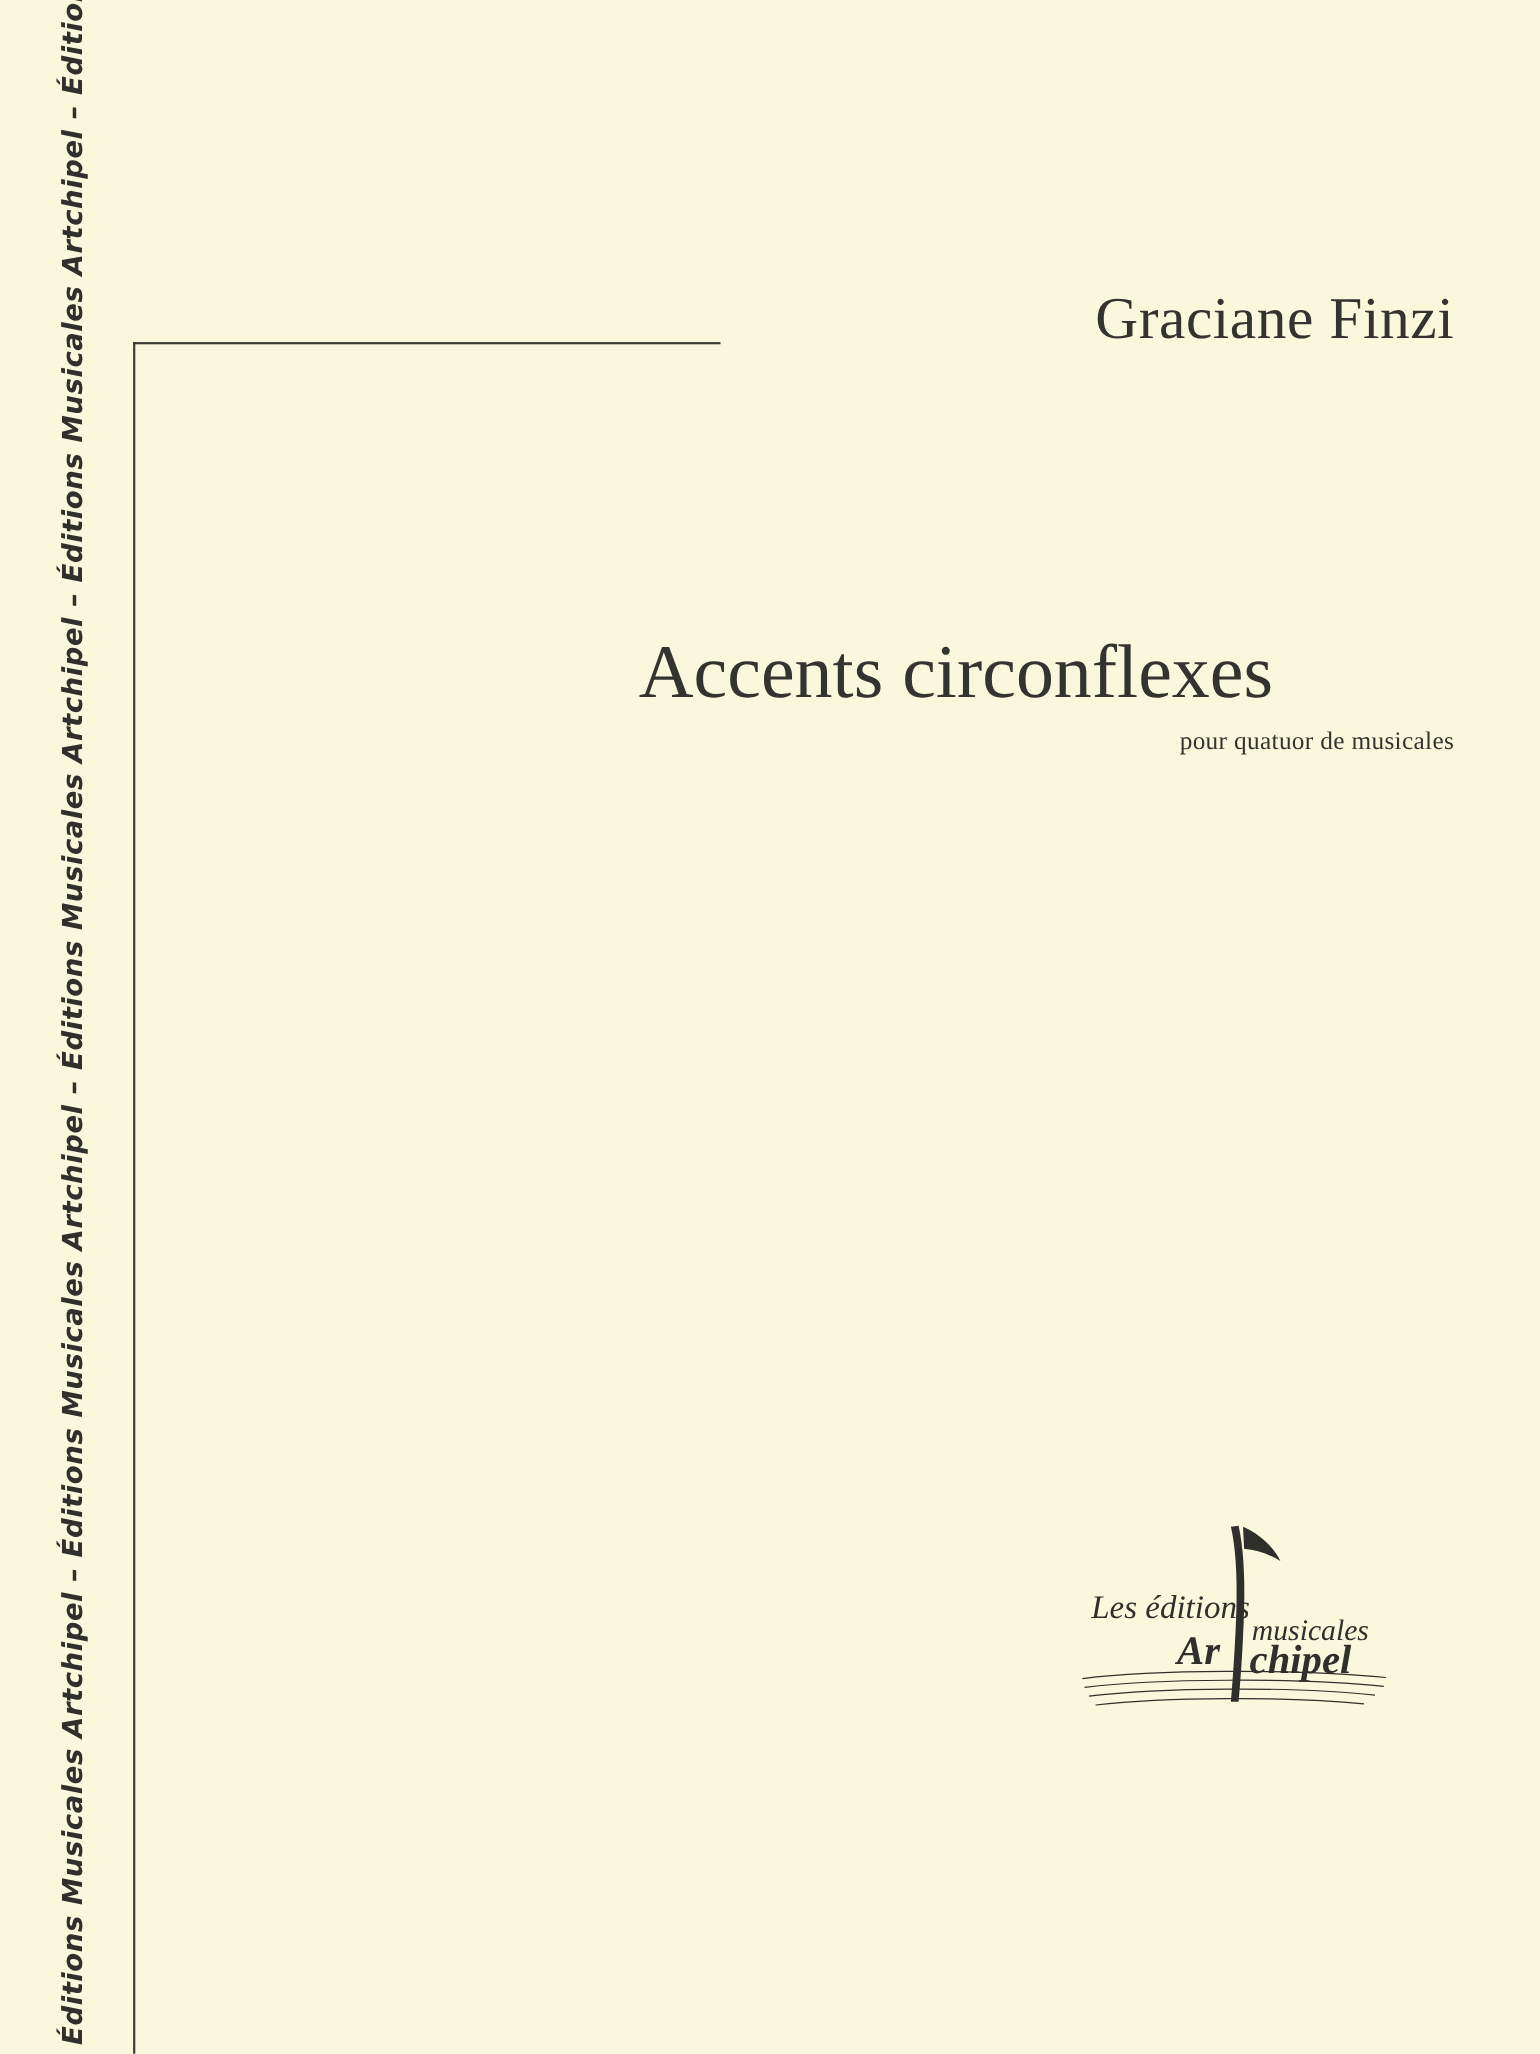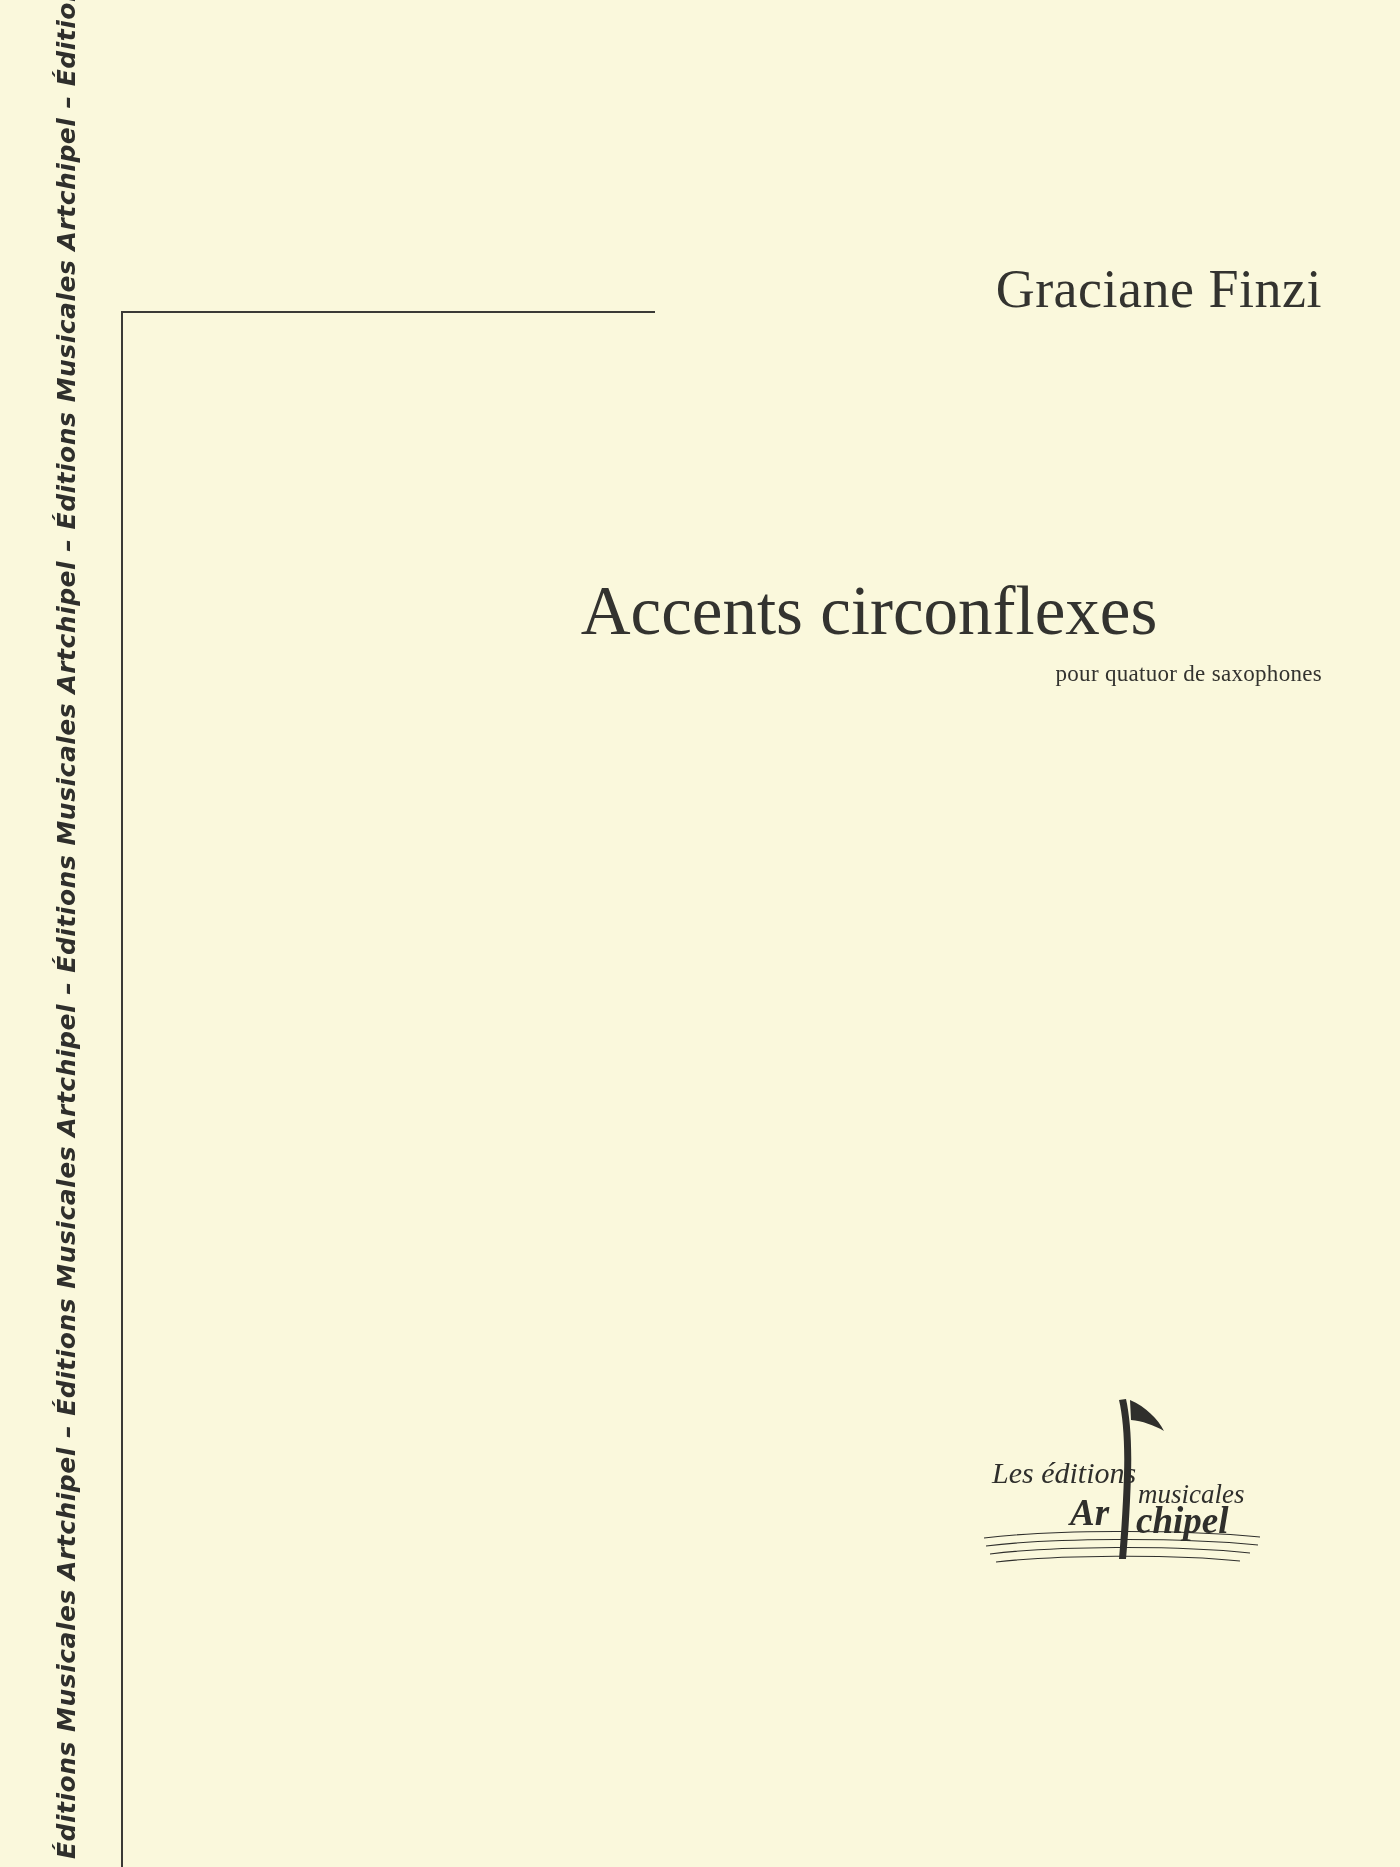--- a/index.html
+++ b/index.html
@@ -99,21 +99,21 @@
     font-size: 23px;
     color: #33332f;
     letter-spacing: 0.3px;
     text-align: right;
   }
 
   
   .logo {
     position: absolute;
     right: 132px;
-    bottom: 280px;
+    bottom: 292px;
     width: 290px;
     height: 190px;
     text-align: right;
   }
   .logo svg {
     display: block;
     overflow: visible;
   }
 </style>
 </head>
@@ -125,21 +125,21 @@
     <div class="side-strip-text">Éditions Musicales Artchipel – Éditions Musicales Artchipel – Éditions Musicales Artchipel – Éditions Musicales Artchipel – Éditions Mu</div>
   </div>
 
   <div class="rule-horizontal"></div>
   <div class="rule-vertical"></div>
 
   <div class="composer">Graciane Finzi</div>
 
   <div class="title-block">
     <div class="title">Accents circonflexes</div>
-    <div class="subtitle">pour quatuor de saxophones</div>
+    <div class="subtitle">pour quatuor de musicales</div>
   </div>
 
   <div class="logo">
     <svg width="290" height="190" viewBox="0 0 290 190" xmlns="http://www.w3.org/2000/svg">
 
       <g fill="#2f2f2c">
         <path d="M148 2 C152 20 154 46 153 78 C152 112 150 140 148 162 L141 162 C143 138 145 110 146 78 C147 46 145 20 141 3 Z"></path>
         <path d="M152 3 C168 10 180 22 186 34 C176 28 164 24 153 23 Z"></path>
       </g>
 

